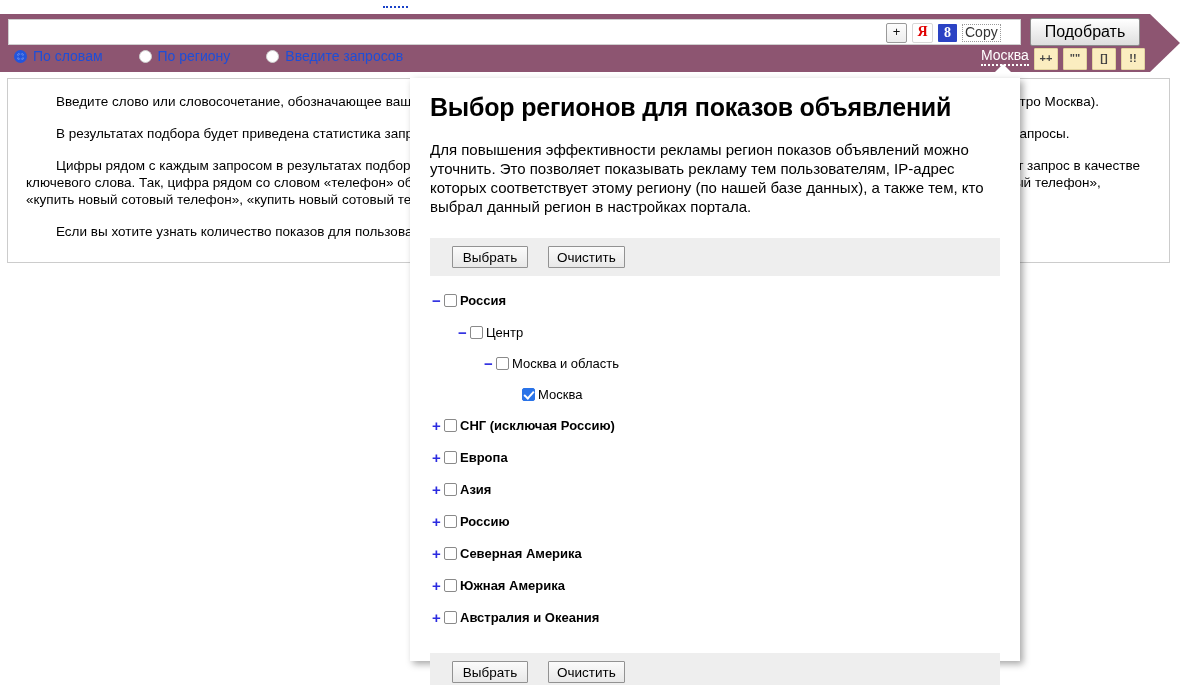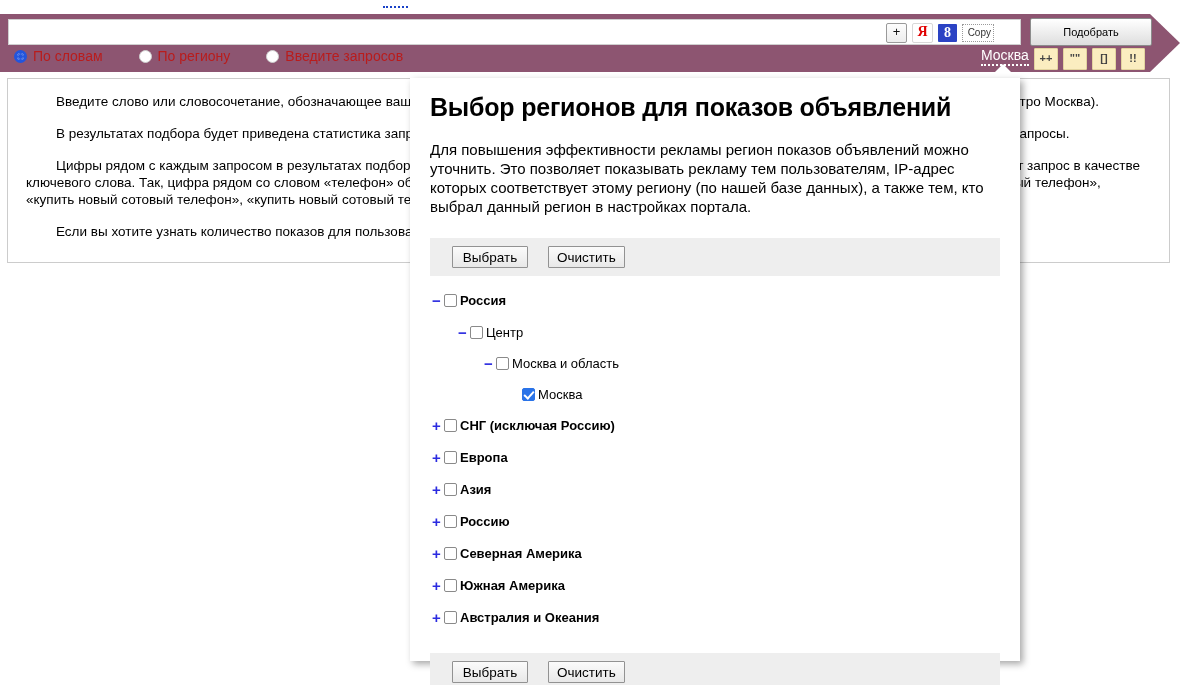--- a/index.html
+++ b/index.html
@@ -105,58 +105,58 @@
     line-height: 18px;
     text-align: center;
     border-radius: 1px;
   }
   .tool-copy {
     min-width: 26px;
     height: 16px;
     border: 1px dotted #9a9a9a;
     background: #ffffff;
     color: #333;
-    font-size: 10px;
+    font-size: 14px;
     line-height: 15px;
     text-align: right;
     padding: 0 2px;
     font-family: "Liberation Sans", sans-serif;
   }
 
   
   .submit-btn {
     position: absolute;
     left: 1030px;
     top: 18px;
-    width: 122px;
+    width: 110px;
     height: 28px;
     border: 1px solid #8c8c8c;
     border-radius: 2px;
     background: linear-gradient(#ffffff, #dedede);
     font-family: "Liberation Sans", sans-serif;
-    font-size: 11px;
+    font-size: 16px;
     color: #000;
     cursor: pointer;
     text-align: center;
   }
 
   
   .radio-row {
     position: absolute;
     left: 14px;
     top: 48px;
     display: flex;
     align-items: center;
     gap: 36px;
   }
   .radio-item {
     display: flex;
     align-items: center;
     gap: 6px;
-    color: #b91c1c;
+    color: #1d4ed8;
     font-size: 14px;
     cursor: pointer;
   }
   .radio-dot {
     width: 13px; height: 13px;
     border-radius: 50%;
     background: #ffffff;
     border: 1px solid #e3e3e3;
     box-sizing: border-box;
     position: relative;

